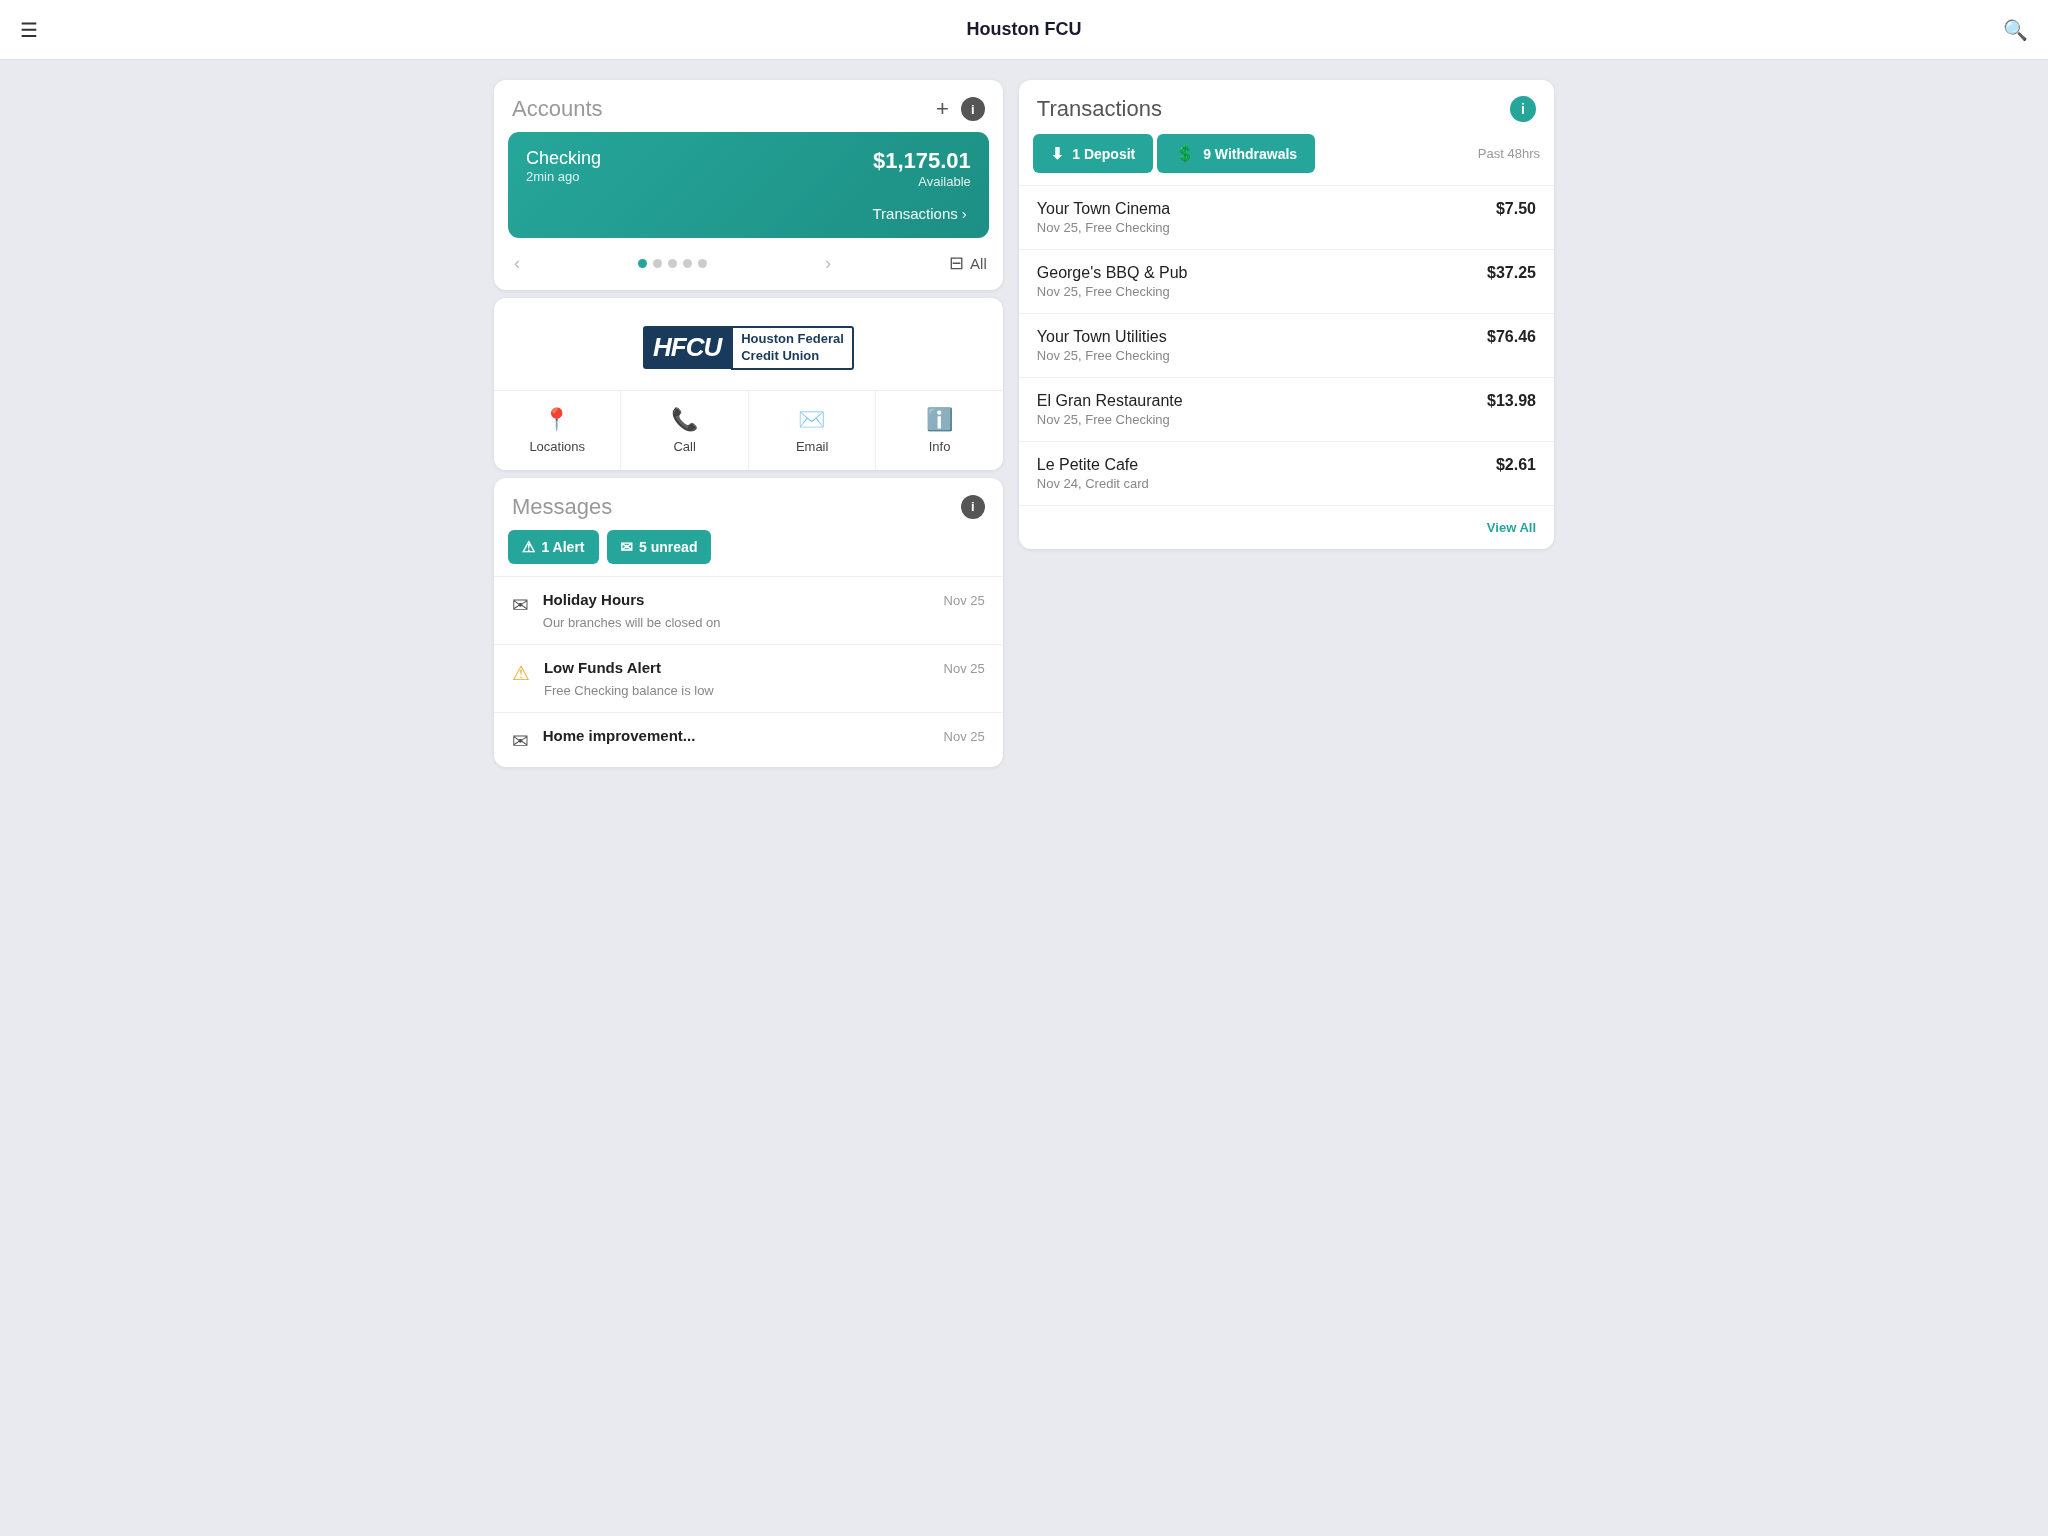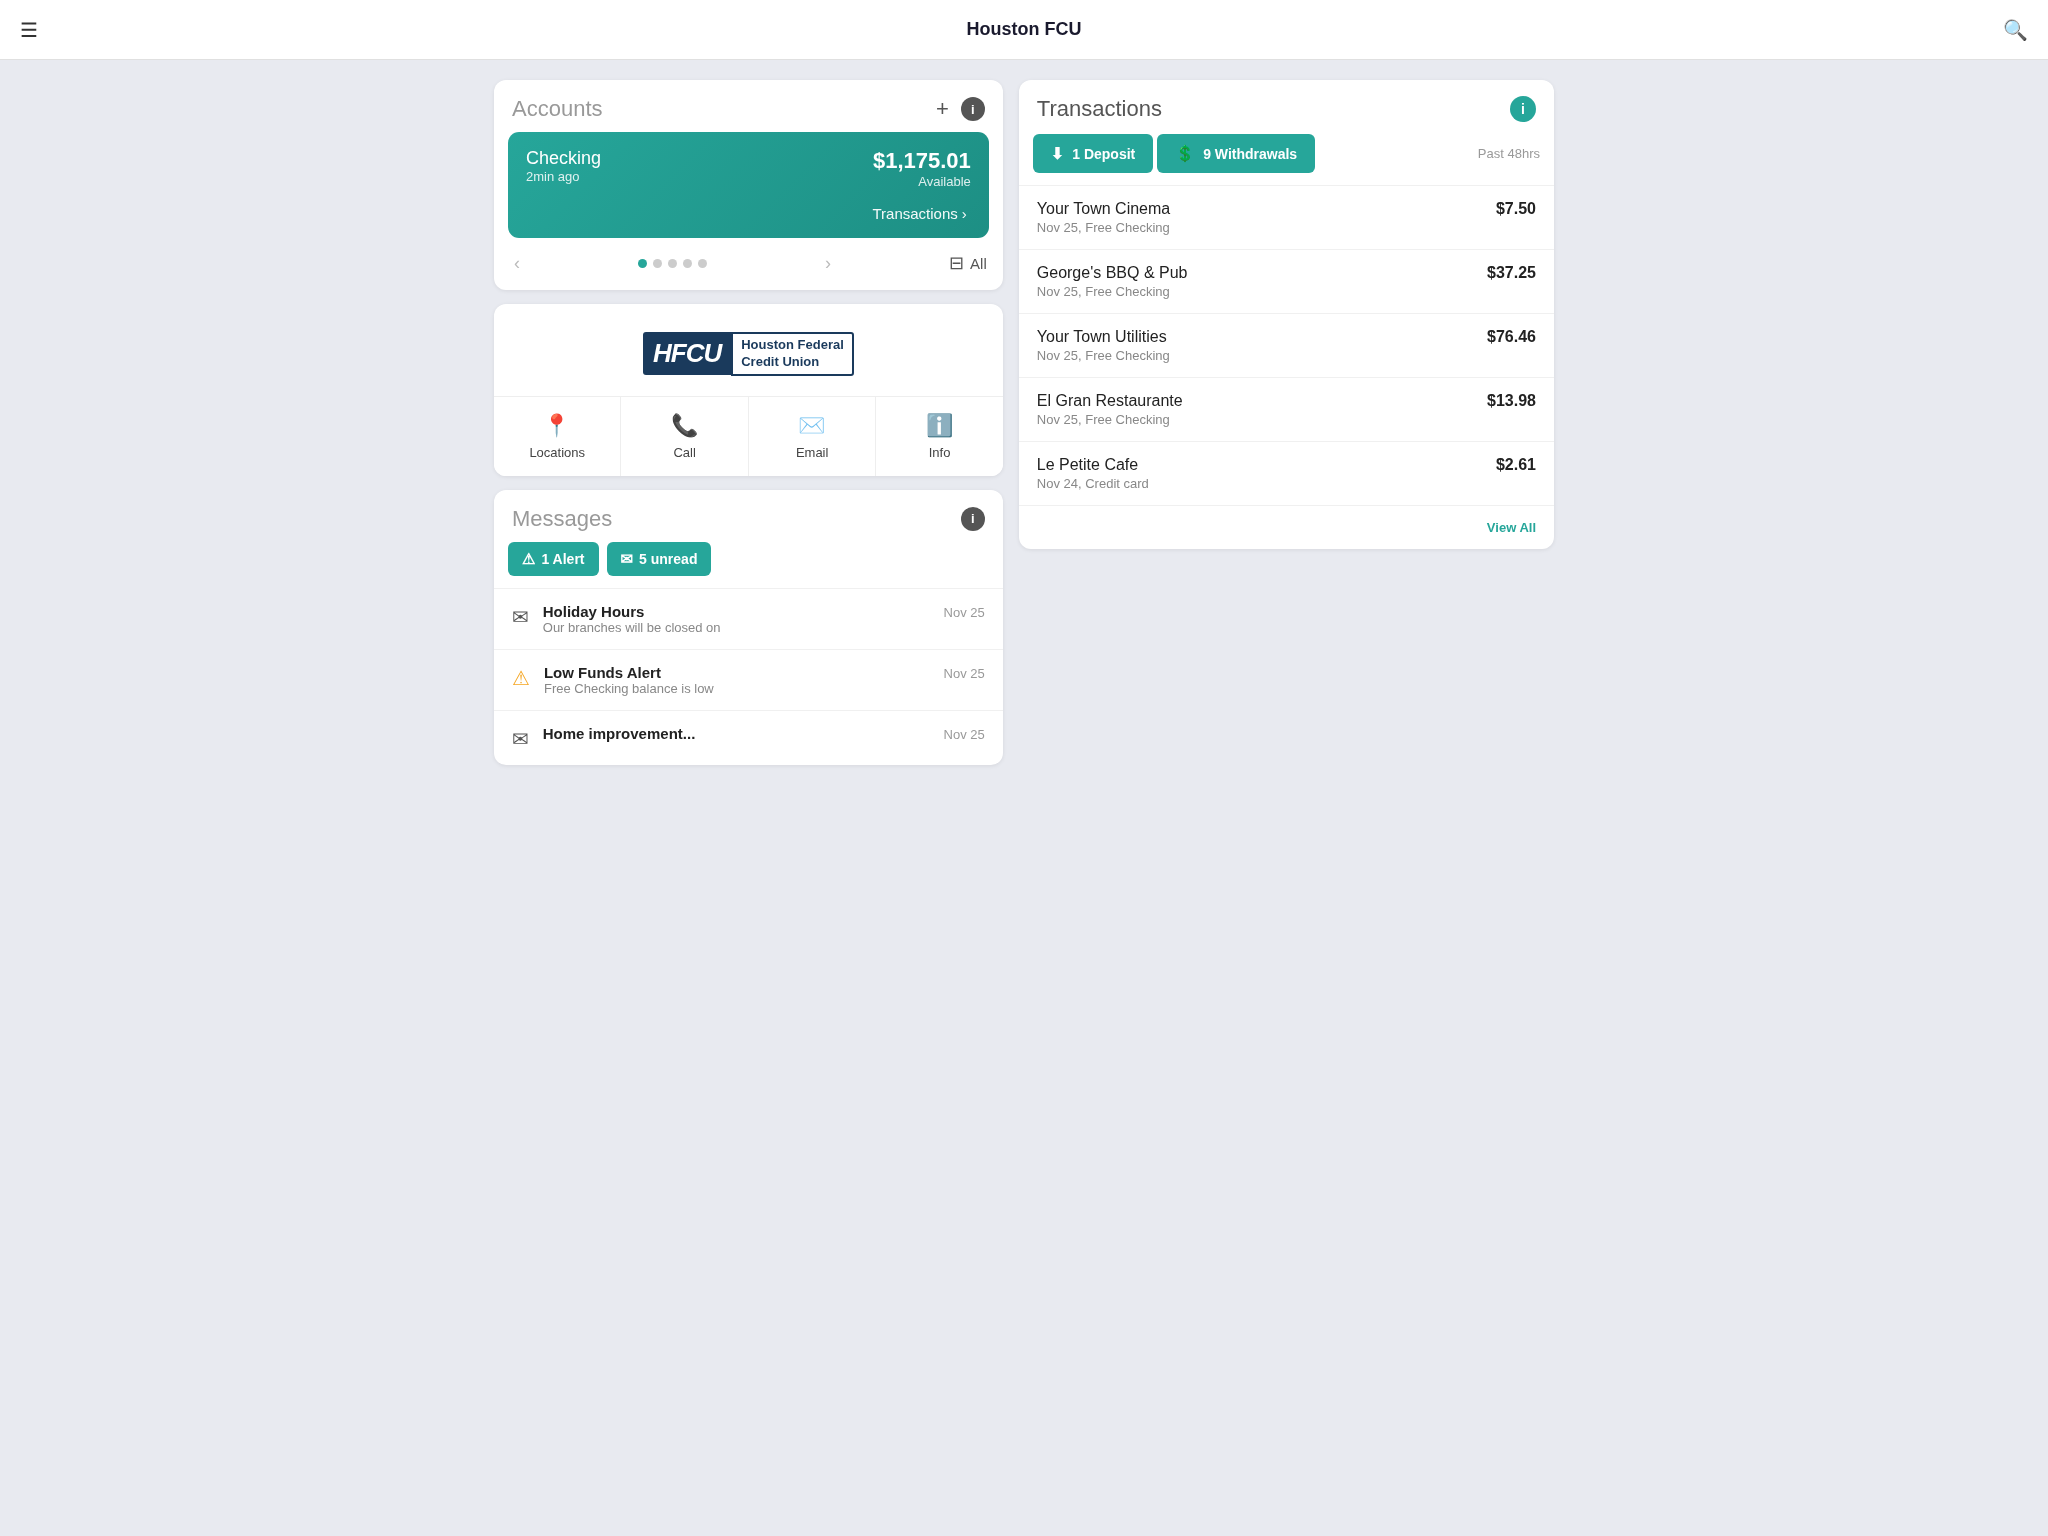--- a/index.html
+++ b/index.html
@@ -50,21 +50,21 @@
       padding: 20px;
       max-width: 1100px;
       margin: 0 auto;
     }
 
     
     .left-col {
       flex: 0 0 48%;
       display: flex;
       flex-direction: column;
-      gap: 14px;
+      gap: 8px;
     }
 
     
     .right-col {
       flex: 1;
     }
 
     
     .card {
       background: #fff;
@@ -339,21 +339,21 @@
       font-weight: 600;
       color: #222;
     }
     .message-date {
       font-size: 13px;
       color: #999;
     }
     .message-preview {
       font-size: 13px;
       color: #888;
-      margin-top: 0;
+      margin-top: 7px;
     }
 
     
     .transactions-card {
       padding: 0;
     }
     .transactions-header {
       display: flex;
       align-items: center;
       justify-content: space-between;

